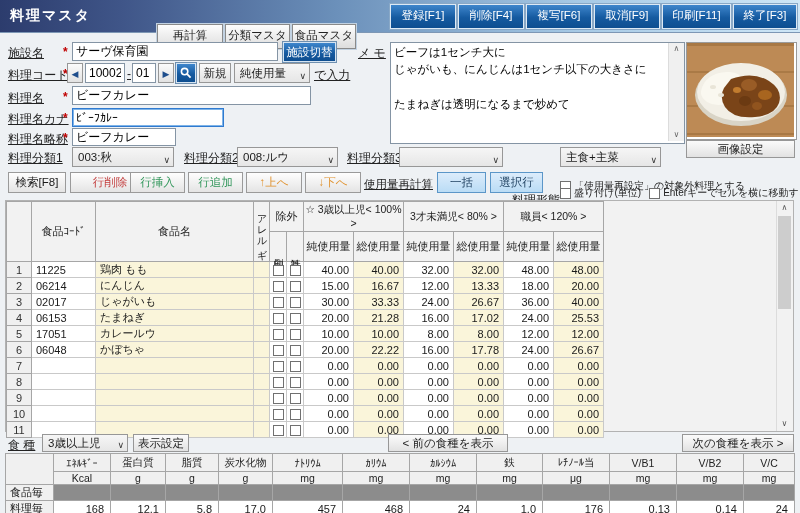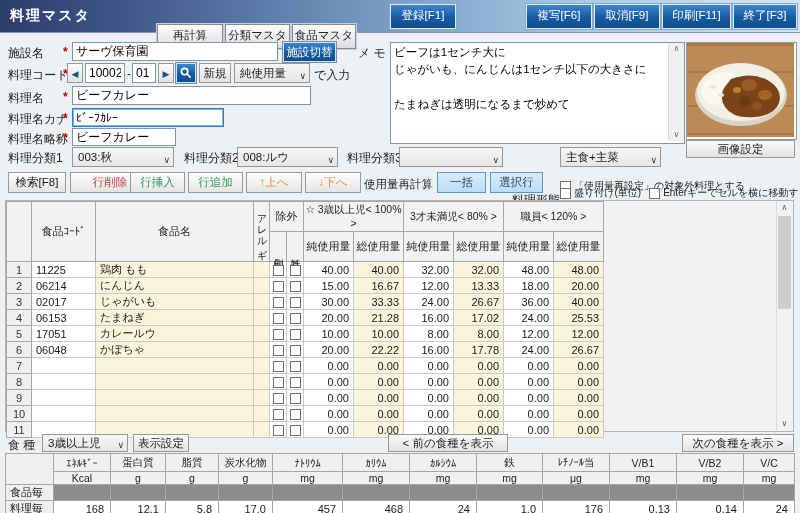--- a/index.html
+++ b/index.html
@@ -12,21 +12,21 @@
     background:linear-gradient(90deg,#2c3c6d 0%,#3f5588 15%,#6b90ba 42%,#a6c9e5 72%,#cfe7f7 100%);
     border-bottom:1px solid #7d97b5;}
   .app-title{position:absolute;left:10px;top:7px;color:#fff;font-size:14px;font-weight:bold;letter-spacing:2px;}
   .tool-btn{position:absolute;top:4px;height:23px;line-height:21px;text-align:center;font-size:11.5px;color:#222;
     background:linear-gradient(#fdfdfd,#ddd);border:1px solid #8a8a8a;box-shadow:0 0 0 1px #c2d2e2;cursor:default;margin-top:20px;}
   .action-btn{position:absolute;top:4px;height:23px;line-height:21px;text-align:center;font-size:11.5px;color:#fff;
     background:linear-gradient(#3e86cc,#155aa0 55%,#0e4e90);border:1px solid #dce9f5;box-shadow:0 0 0 1px #89a8c6;cursor:default;}
 
   
   .form{position:absolute;left:0;top:32px;width:800px;height:136px;}
-  .flabel{position:absolute;font-size:12px;color:#222;white-space:nowrap;}
+  .flabel{position:absolute;font-size:12px;color:#222;white-space:nowrap;text-decoration:underline;}
   .req{position:absolute;color:#c00000;font-weight:bold;font-size:12px;}
   .tinput{position:absolute;height:19px;background:#fff;border:1px solid #8494a4;font-size:12px;padding:0 3px;
     font-family:"Liberation Sans","DejaVu Sans",sans-serif;box-sizing:border-box;}
   .tinput.focus{border:1px solid #2f7ad0;box-shadow:0 0 0 1px #7fb4e8 inset;}
   .dd{position:absolute;height:20px;background:linear-gradient(#f6f6f6,#e6e6e6);border:1px solid #979797;
     font-size:11.5px;line-height:18px;padding:0 16px 0 5px;box-sizing:border-box;white-space:nowrap;overflow:hidden;}
   .dd .chev{position:absolute;right:3px;top:3px;font-size:9px;color:#333;}
   .sbtn{position:absolute;height:20px;line-height:18px;text-align:center;font-size:11.5px;color:#222;
     background:linear-gradient(#fbfbfb,#e2e2e2);border:1px solid #979797;box-sizing:border-box;cursor:default;}
   .bluebtn{position:absolute;height:20px;line-height:18px;text-align:center;font-size:11.5px;color:#fff;
@@ -85,20 +85,21 @@
 <body>
 
 <div class="app">
 
   <div class="titlebar">
     <div class="app-title">料理マスタ</div>
     <div class="tool-btn" style="left:157px;width:64px;">再計算</div>
     <div class="tool-btn" style="left:225px;width:63px;">分類マスタ</div>
     <div class="tool-btn" style="left:292px;width:62px;">食品マスタ</div>
     <div class="action-btn" style="left:390px;width:64px;">登録[F1]</div>
+    <div class="action-btn" style="left:458px;width:64px;">削除[F4]</div>
     <div class="action-btn" style="left:526px;width:64px;">複写[F6]</div>
     <div class="action-btn" style="left:594px;width:64px;">取消[F9]</div>
     <div class="action-btn" style="left:662px;width:67px;">印刷[F11]</div>
     <div class="action-btn" style="left:733px;width:62px;">終了[F3]</div>
   </div>
 
   <div class="form">
 
     <div class="flabel" style="left:8px;top:13px;">施設名</div>
     <div class="req" style="left:63px;top:13px;">*</div>

